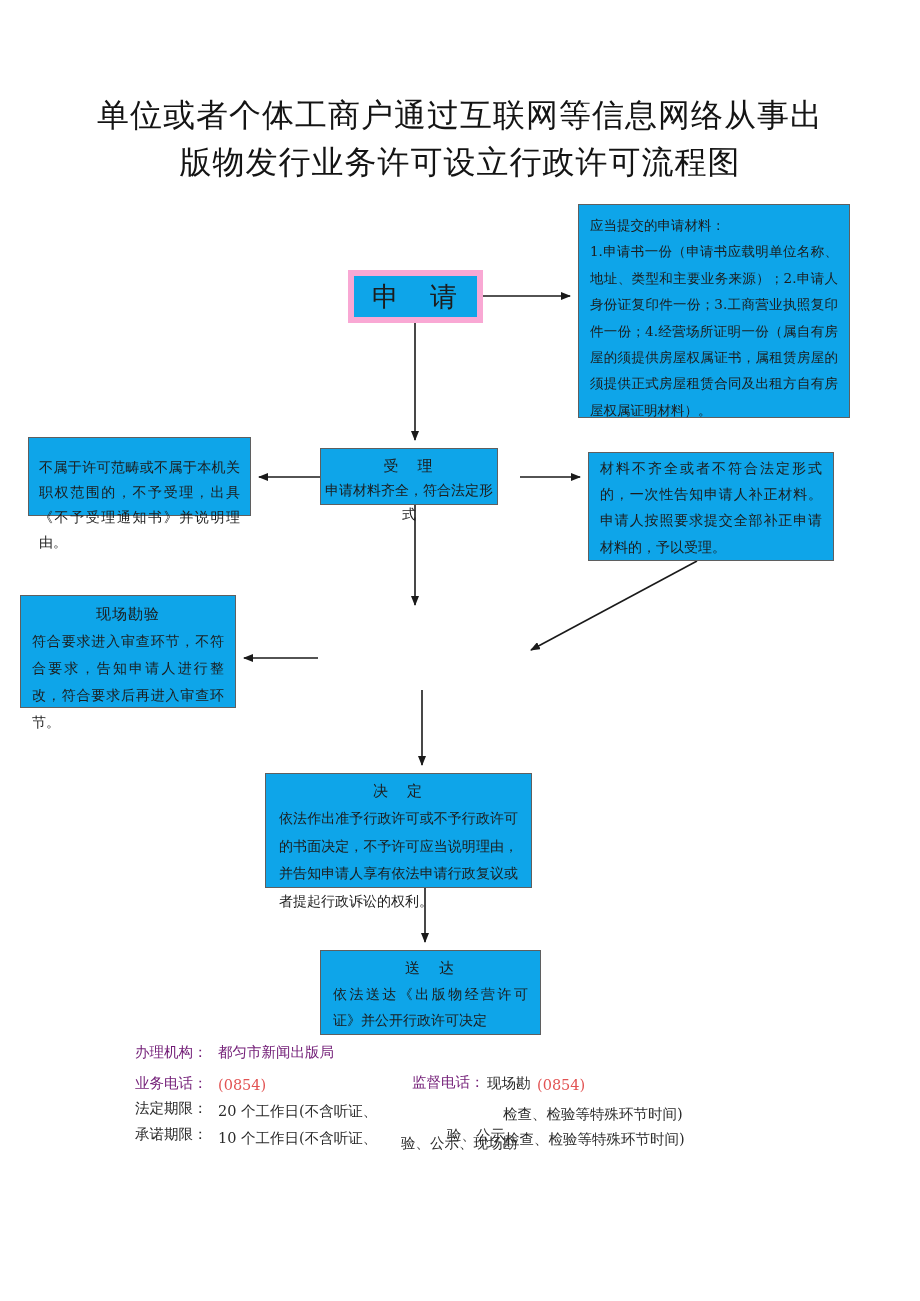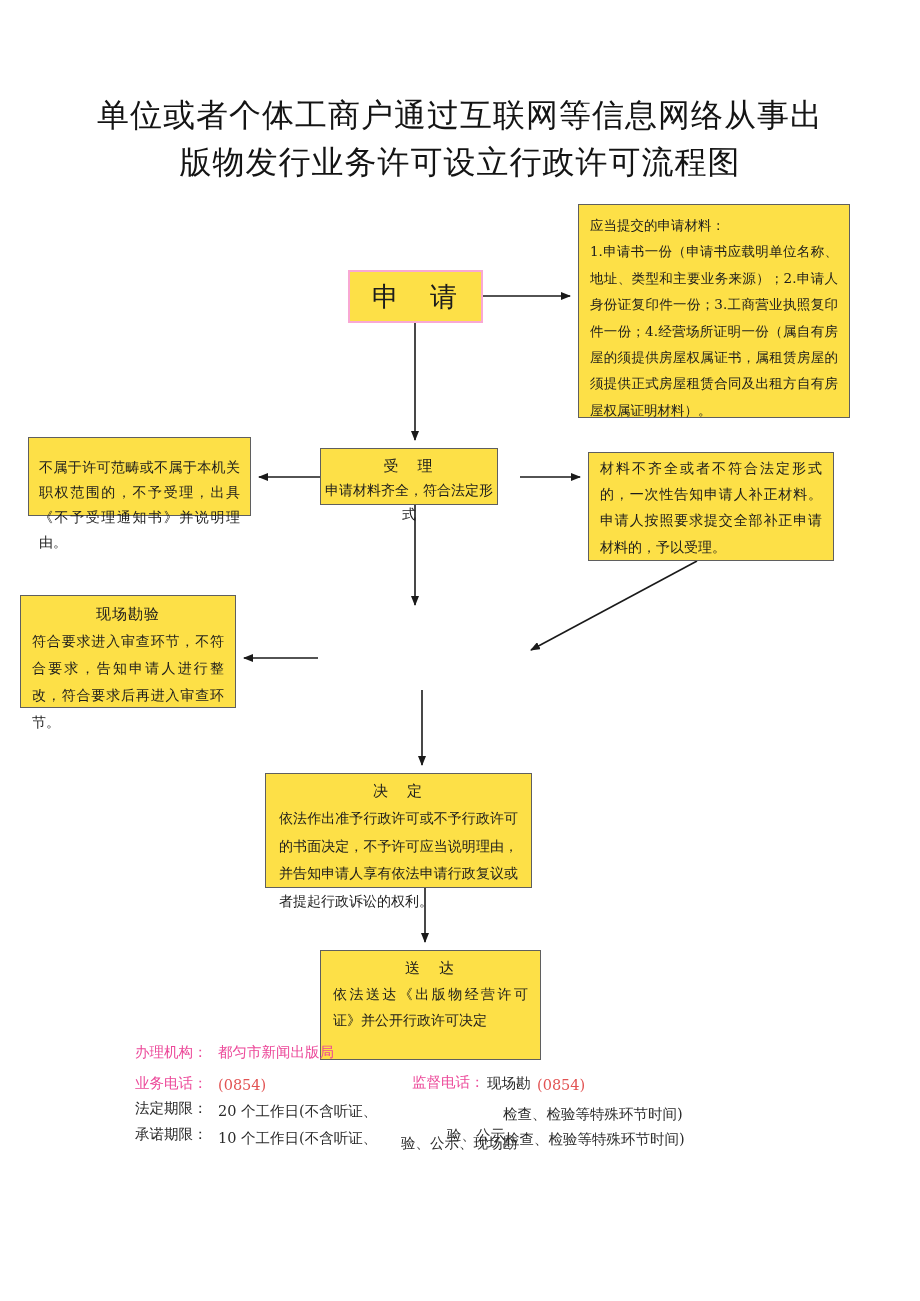--- a/index.html
+++ b/index.html
@@ -12,33 +12,33 @@
     overflow:hidden;
   }
   #doc-title{
     position:absolute;left:0;top:92px;width:920px;
     text-align:center;font-size:32px;line-height:47px;
     font-weight:400;color:#141414;letter-spacing:1px;
   }
   .box{
     position:absolute;
     border:1.3px solid #5f5f5f;
-    background:#fde047;
+    background:#0ea5e9;
     box-sizing:border-box;
     font-size:14px;color:#1c1c1c;
   }
   .box .box-title{
     display:block;text-align:center;font-size:15px;
     letter-spacing:2px;
   }
   .box .box-body{display:block;text-align:justify;word-break:break-all;}
 
   #apply-box{
     left:348px;top:270px;width:135px;height:53px;
-    border:2px solid #f9a8d4;
+    border:6px solid #f9a8d4;
     display:flex;align-items:center;justify-content:center;
     font-size:27px;letter-spacing:2px;
   }
   #materials-box{left:578px;top:204px;width:272px;height:214px;padding:7px 11px;}
   #materials-box .box-body{font-size:13.5px;line-height:26.4px;}
   #materials-heading{display:block;font-size:13.5px;line-height:26.4px;}
 
   #accept-box{left:320px;top:448px;width:178px;height:57px;padding-top:5px;}
   #accept-box .box-title{line-height:24px;}
   #accept-box .box-body{text-align:center;line-height:24px;}
@@ -54,28 +54,28 @@
   #review-box .box-body{line-height:25px;}
 
   #inspection-box{left:20px;top:595px;width:216px;height:113px;padding:5px 11px;}
   #inspection-box .box-title{line-height:27px;letter-spacing:1px;}
   #inspection-box .box-body{line-height:27px;}
 
   #decision-box{left:265px;top:773px;width:267px;height:115px;padding:4px 13px;}
   #decision-box .box-title{line-height:27px;}
   #decision-box .box-body{line-height:27.5px;}
 
-  #delivery-box{left:320px;top:950px;width:221px;height:110px;padding:4px 12px;}
+  #delivery-box{left:320px;top:950px;width:221px;height:85px;padding:4px 12px;}
   #delivery-box .box-title{line-height:26px;}
   #delivery-box .box-body{line-height:26px;}
 
   #arrow-layer{position:absolute;left:0;top:0;width:920px;height:1301px;pointer-events:none;}
 
   .ft{position:absolute;font-size:14.5px;line-height:20px;white-space:nowrap;}
-  .ft-red{color:#ec4899;}
+  .ft-red{color:#701a75;}
   .ft-red2{color:#e25353;}
   .ft-black{color:#2a2a2a;}
 </style>
 </head>
 <body>
 
 <div id="page">
 
   <div id="doc-title">
     <span>单位或者个体工商户通过互联网等信息网络从事出</span><br>

